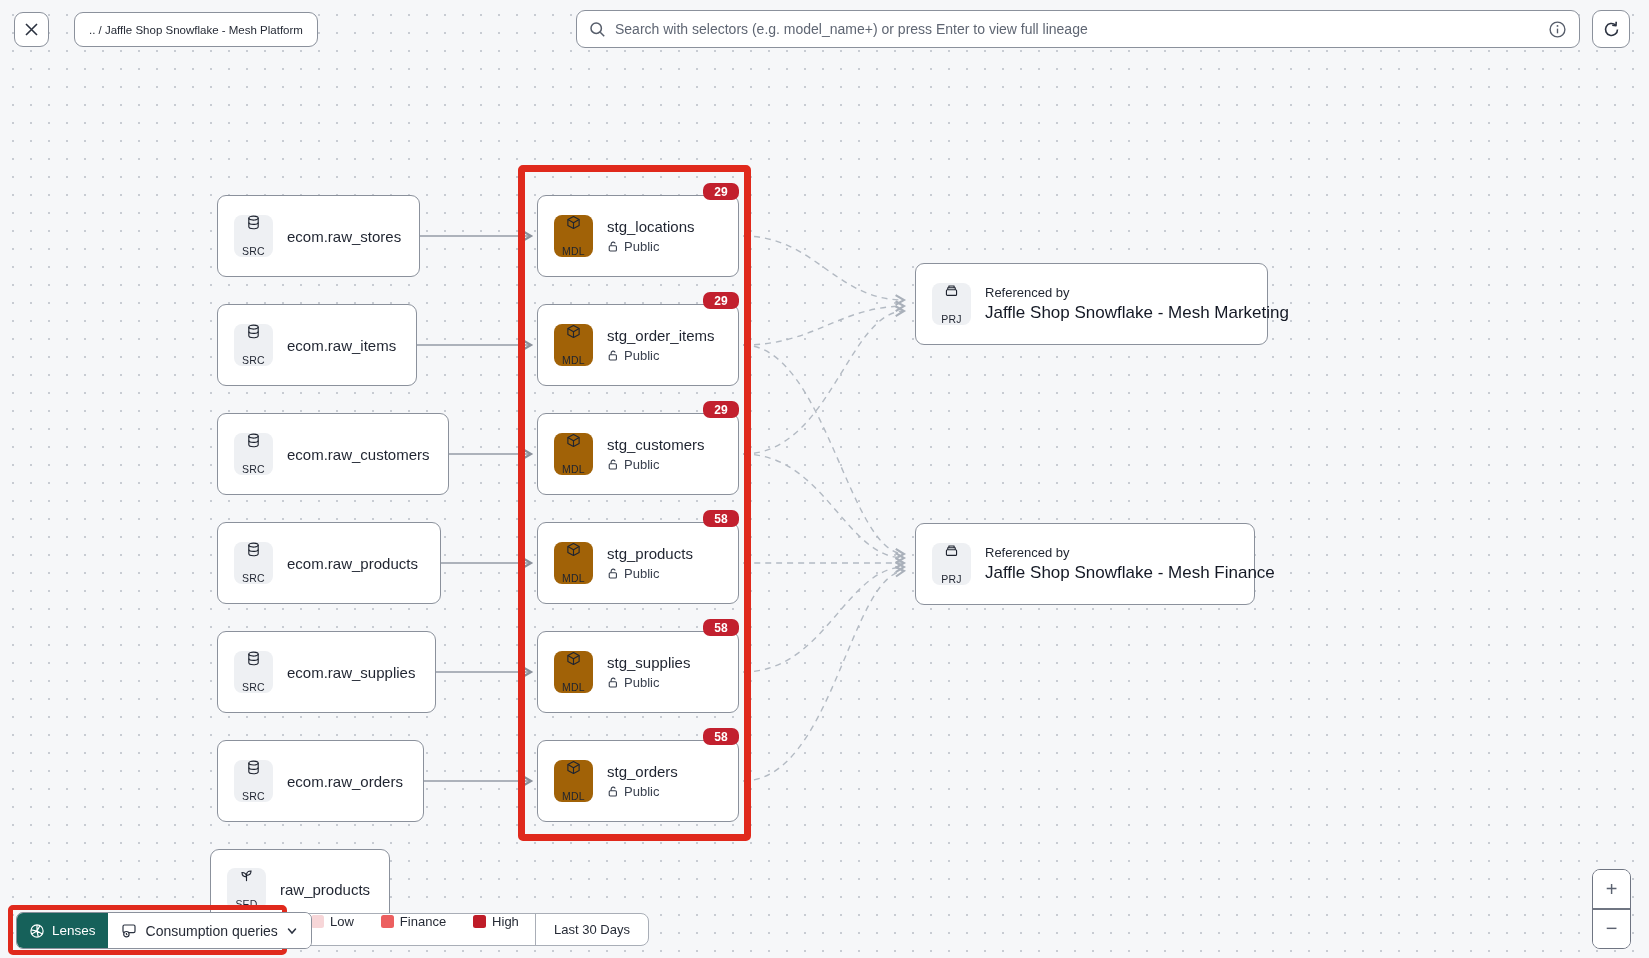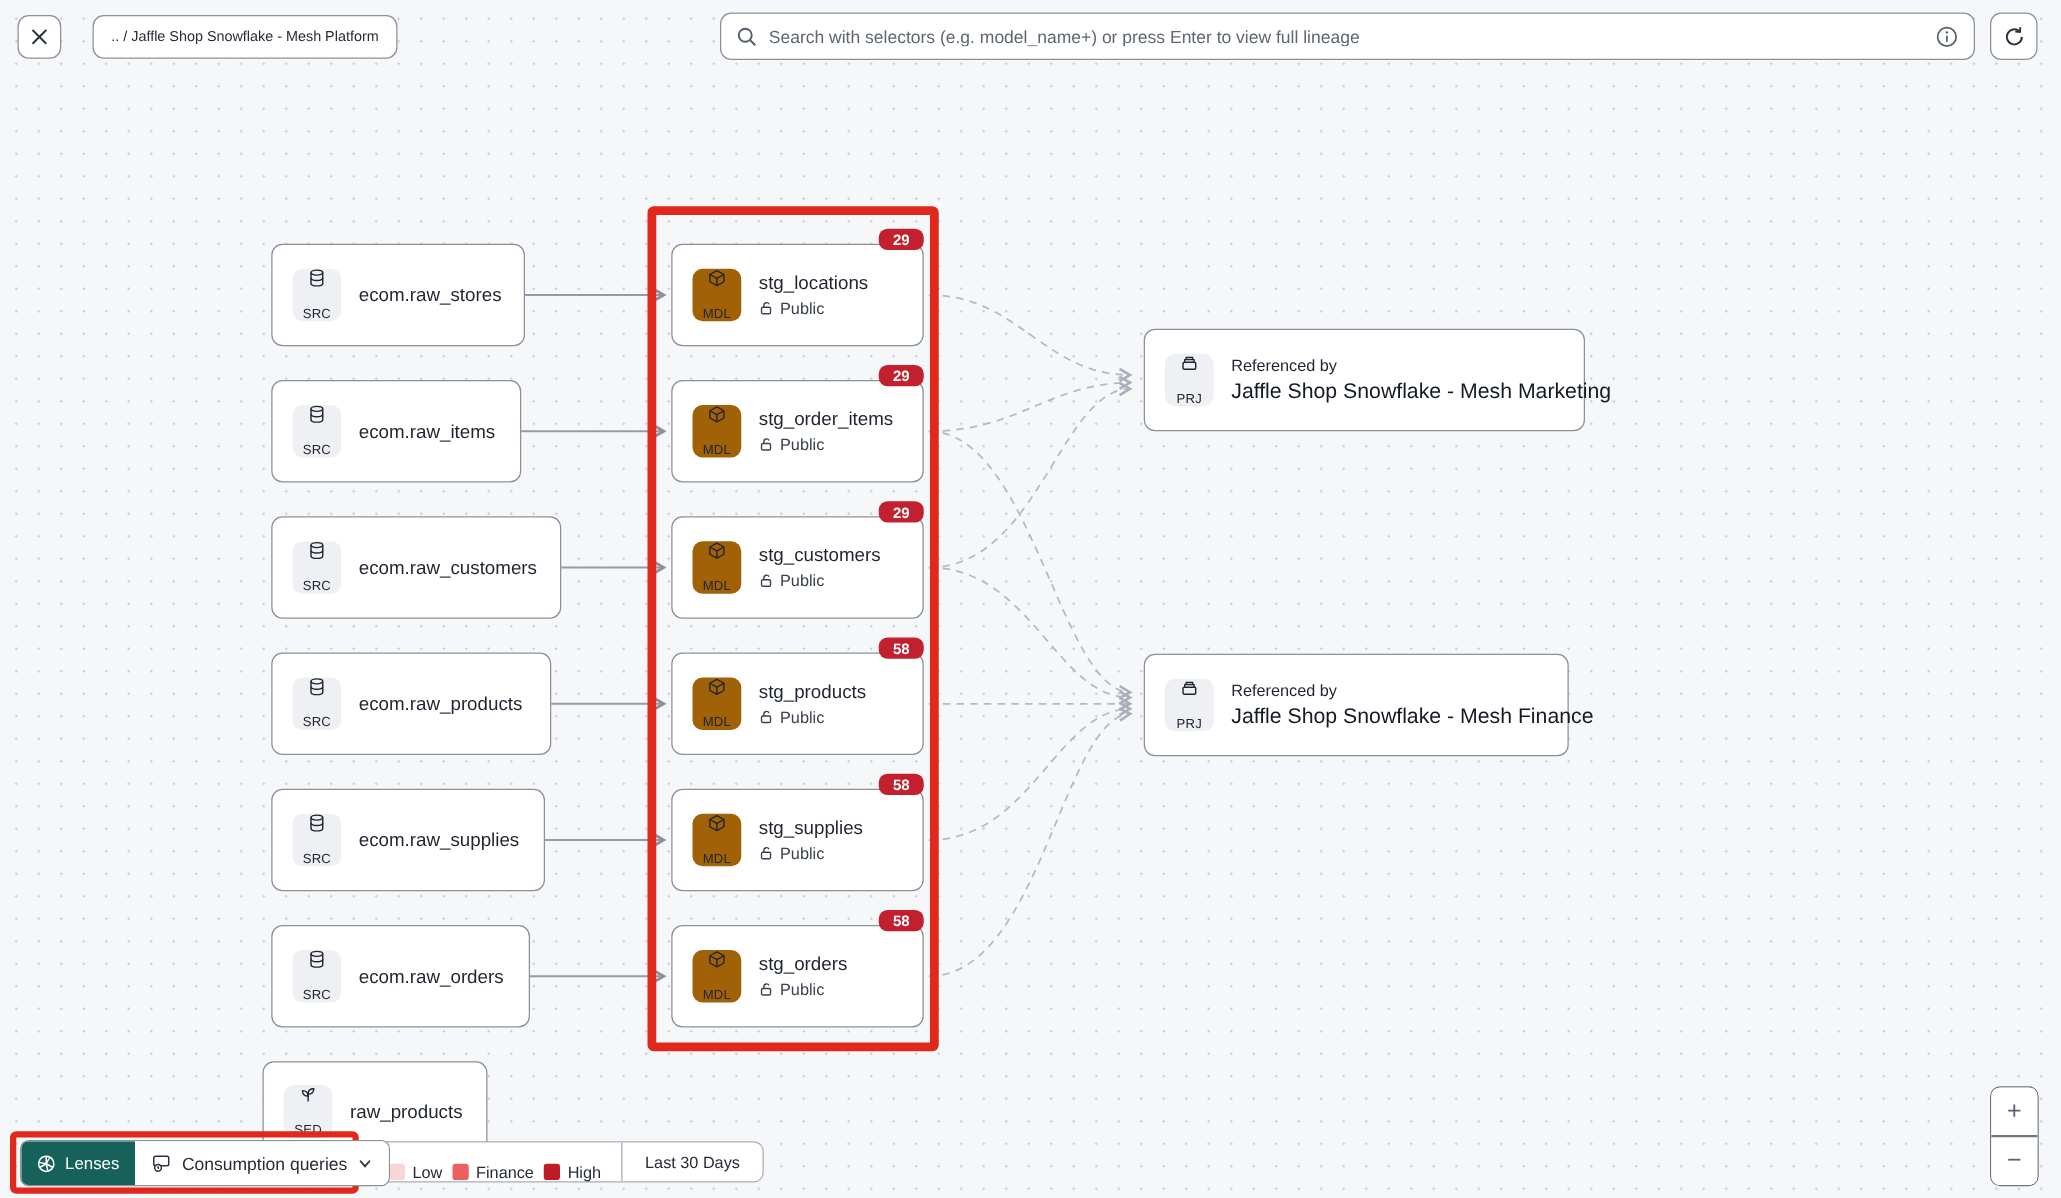--- a/index.html
+++ b/index.html
@@ -77,21 +77,21 @@
     padding:0 12px; font-size:13.5px; cursor:pointer; font-family:inherit;
   }
   .lens-select {
     background:#fff; border:none; display:flex; align-items:center; gap:8px;
     padding:0 13px; font-size:14px; color:#262b36; cursor:pointer; font-family:inherit;
   }
   .legend-pill {
     position:absolute; left:294px; top:913px; height:33px; z-index:40;
     display:flex; align-items:stretch; background:#fff; border:1.2px solid #a9aeb7; border-radius:8px;
   }
-  .legend-items { display:flex; align-items:flex-start; gap:8px; padding:0 16px;margin-top:16px; }
+  .legend-items { display:flex; align-items:flex-start; gap:27px; padding:0 16px; }
   .legend-item { display:flex; align-items:center; gap:6px; font-size:13px; color:#262b36; }
   .swatch { width:13px; height:13px; border-radius:2.5px; display:inline-block; }
   .legend-sep { width:1.2px; background:#a9aeb7; }
   .legend-range { display:flex; align-items:center; padding:0 18px; font-size:13px; color:#262b36; }
 
   
   .zoom-ctl {
     position:absolute; left:1592px; top:869px; width:39px; z-index:40;
     background:#fff; border:1.5px solid #6f7582; border-radius:8px; overflow:hidden;
   }

